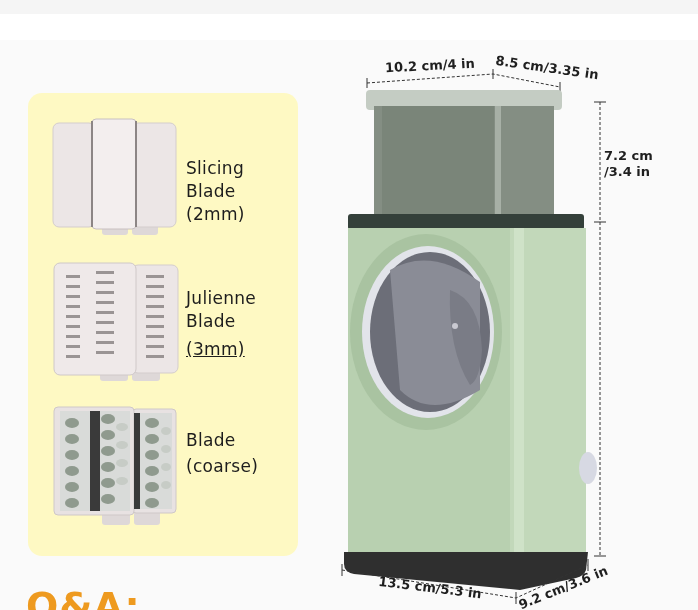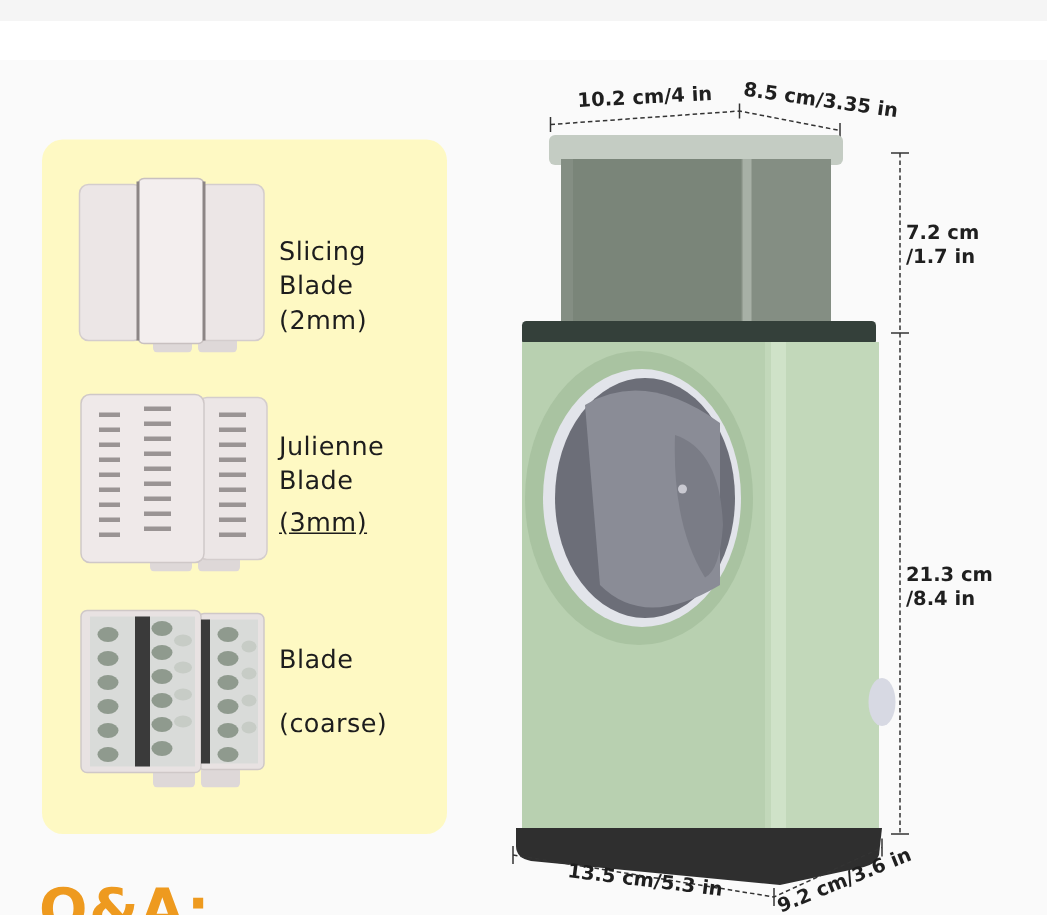--- a/index.html
+++ b/index.html
@@ -140,21 +140,21 @@
         <ellipse cx="70" cy="58" rx="6" ry="4"></ellipse>
           <ellipse cx="70" cy="76" rx="6" ry="4"></ellipse>
         <ellipse cx="114" cy="26" rx="5" ry="4"></ellipse>
           <ellipse cx="114" cy="44" rx="5" ry="4"></ellipse>
         <ellipse cx="114" cy="62" rx="5" ry="4"></ellipse>
           <ellipse cx="114" cy="80" rx="5" ry="4"></ellipse>
       </g>
     </svg>
     <div class="blade-label" style="top:24px;">
       <span>Blade</span>
-      <span style="margin-top:20px;">(coarse)</span>
+      <span style="margin-top:3px;">(coarse)</span>
     </div>
   </div>
 </div>
 
 <div class="product">
   <svg width="368" height="560" viewBox="0 0 368 560" style="position:absolute;left:0;top:0;">
 
     <polyline points="37,33 163,24 230,37" fill="none" stroke="#333" stroke-width="1" stroke-dasharray="3,2"></polyline>
     <line x1="37" y1="28" x2="37" y2="38" stroke="#333"></line>
     <line x1="163" y1="19" x2="163" y2="29" stroke="#333"></line>
@@ -195,25 +195,21 @@
   </svg>
 
   <div class="dim-label" style="left:55px;top:8px;transform:rotate(-3deg);">
     <span>10.2 cm/4 in</span>
   </div>
   <div class="dim-label" style="left:165px;top:10px;transform:rotate(8deg);">
     <span>8.5 cm/3.35 in</span>
   </div>
   <div class="dim-label" style="left:274px;top:98px;">
     <span>7.2 cm</span>
-    <span>/1.7 in</span>
-  </div>
-  <div class="dim-label" style="left:274px;top:326px;">
-    <span>21.3 cm</span>
-    <span>/8.4 in</span>
+    <span>/3.4 in</span>
   </div>
   <div class="dim-label" style="left:48px;top:530px;transform:rotate(7deg);">
     <span>13.5 cm/5.3 in</span>
   </div>
   <div class="dim-label" style="left:186px;top:530px;transform:rotate(-22deg);">
     <span>9.2 cm/3.6 in</span>
   </div>
 </div>
 
 <div class="qa-title">Q&amp;A:</div>

